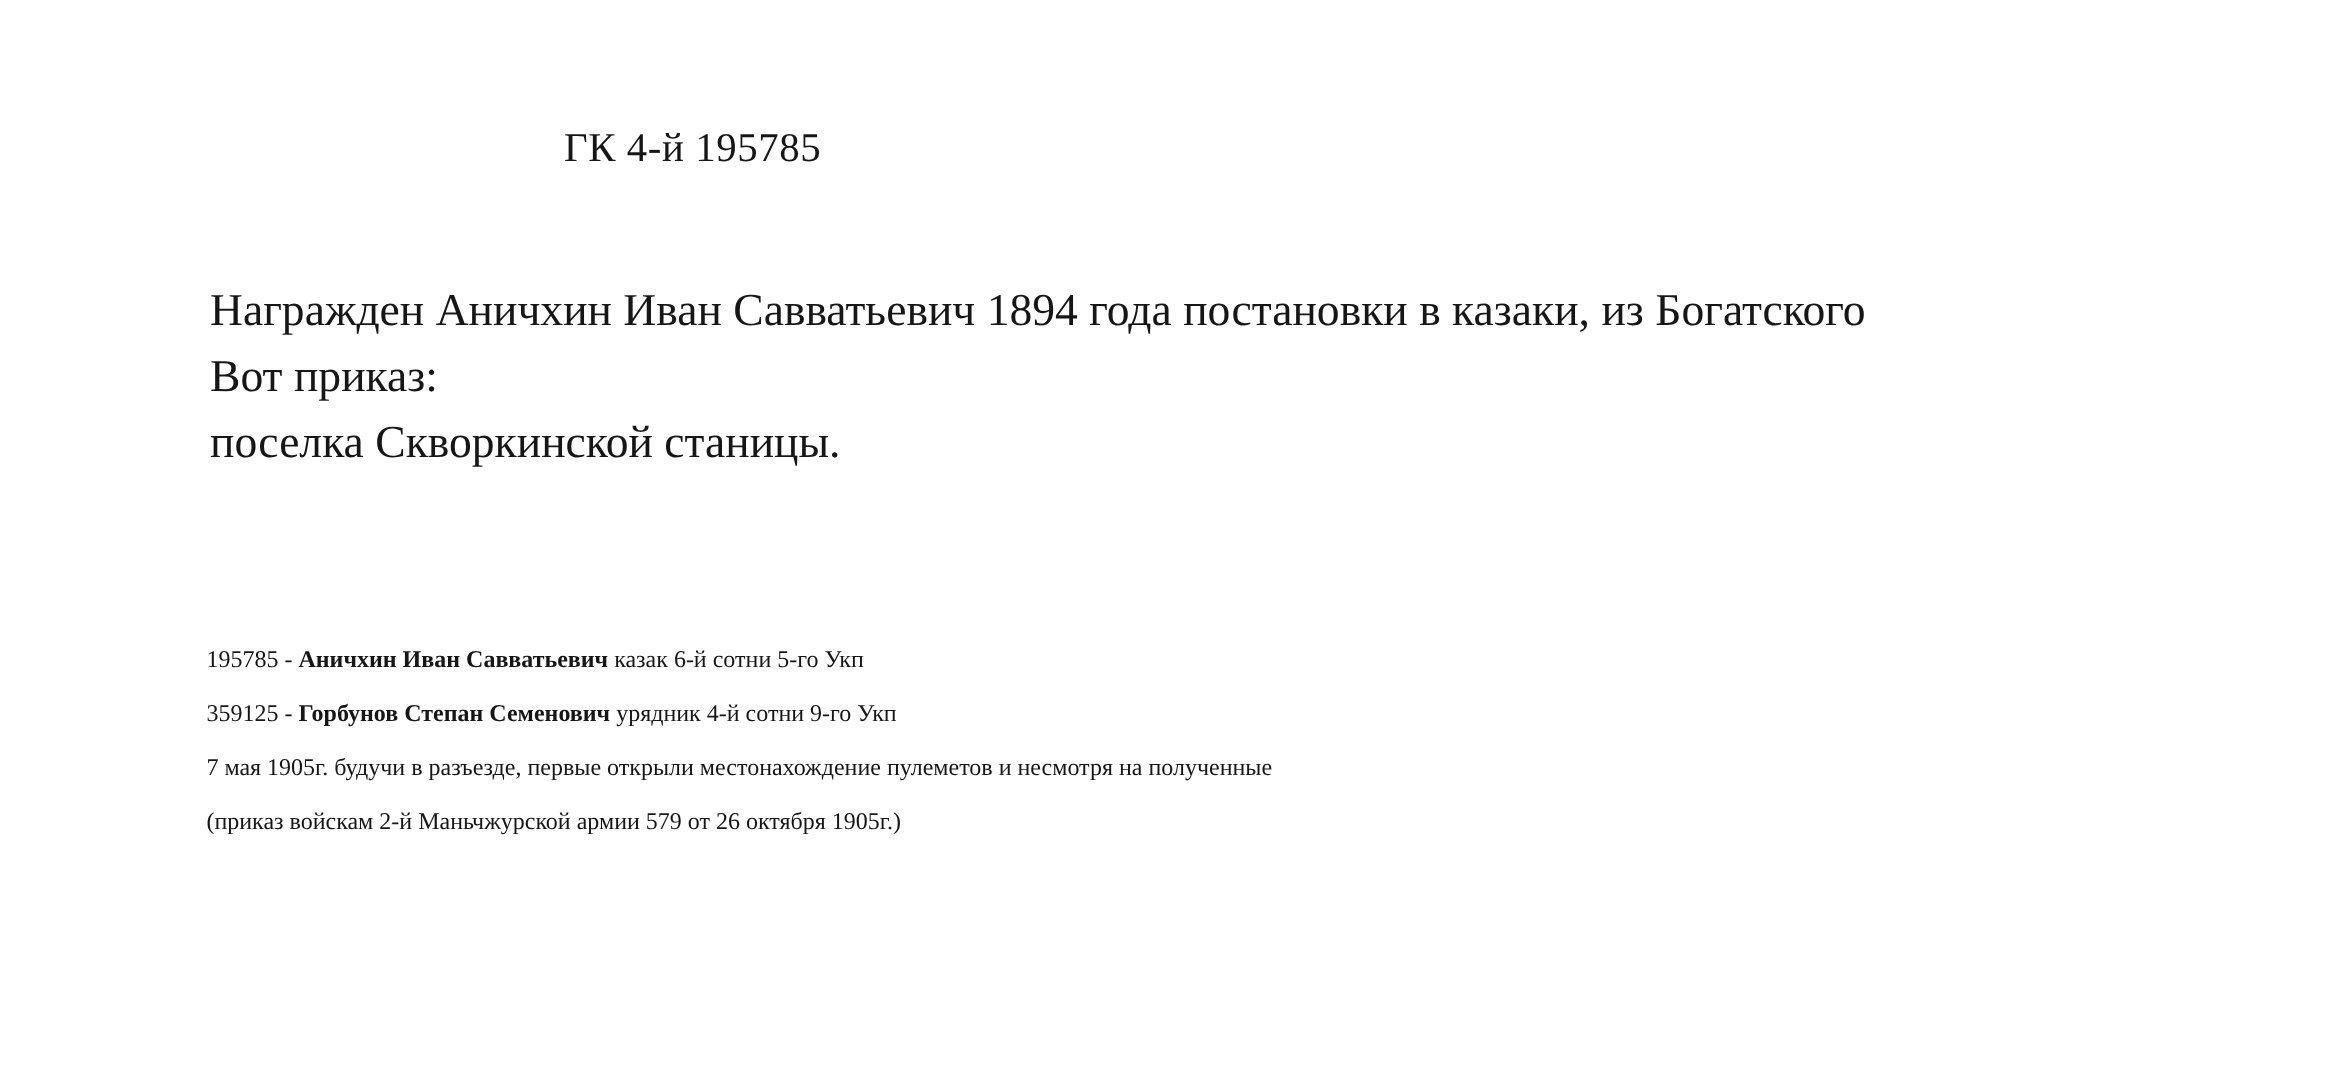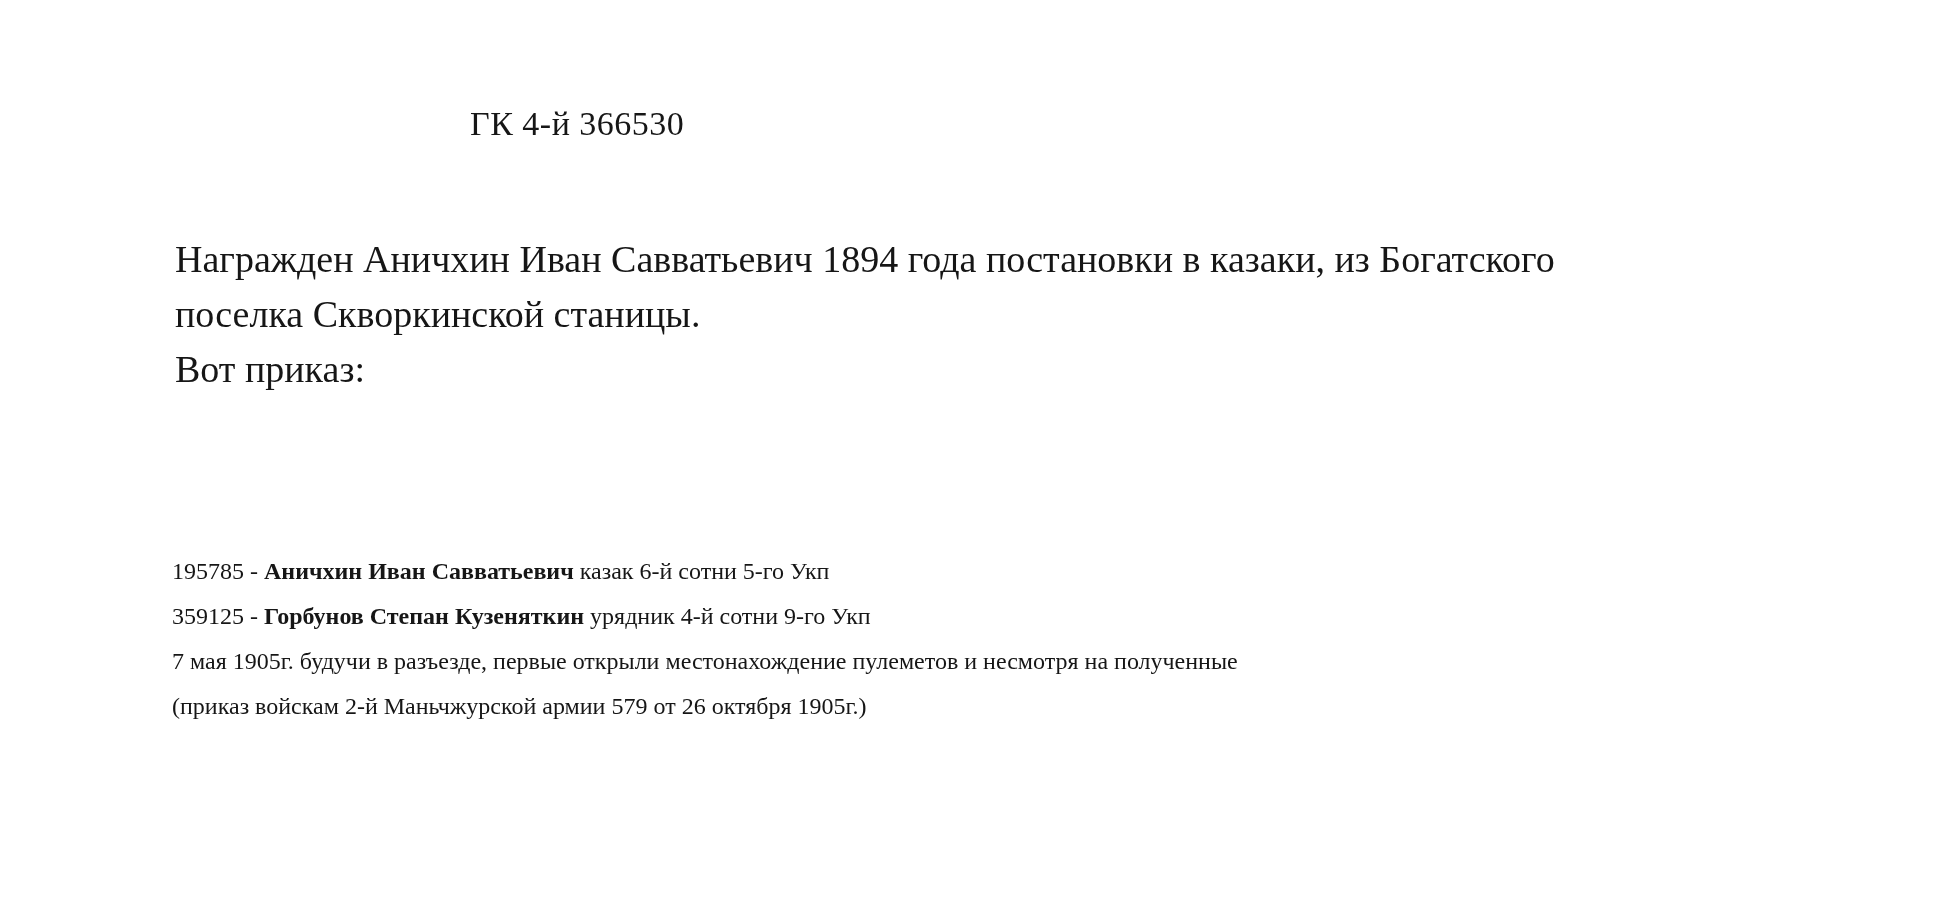--- a/index.html
+++ b/index.html
@@ -35,41 +35,41 @@
     position: absolute;
     left: 175px;
     top: 232px;
     font-size: 38px;
     line-height: 55px;
     white-space: nowrap;
   }
   .list-block {
     position: absolute;
     left: 172px;
-    top: 549px;
-    font-size: 24px;
+    top: 528px;
+    font-size: 20px;
     line-height: 45px;
     white-space: nowrap;
   }
   .bold { font-weight: bold; }
   .line { white-space: nowrap; }
 </style>
 </head>
 <body>
 
 <div class="page">
 
-  <div class="doc-heading line">ГК 4-й 366530</div>
+  <div class="doc-heading line">ГК 4-й 195785</div>
 
   <div class="intro-block">
     <div class="line">Награжден Аничхин Иван Савватьевич 1894 года постановки в казаки, из Богатского</div>
+    <div class="line">Вот приказ:</div>
     <div class="line">поселка Скворкинской станицы.</div>
-    <div class="line">Вот приказ:</div>
   </div>
 
   <div class="list-block">
     <div class="line"><span>195785 - </span><span class="bold">Аничхин Иван Савватьевич</span><span> казак 6-й сотни 5-го Укп</span></div>
-    <div class="line"><span>359125 - </span><span class="bold">Горбунов Степан Кузеняткин</span><span> урядник 4-й сотни 9-го Укп</span></div>
+    <div class="line"><span>359125 - </span><span class="bold">Горбунов Степан Семенович</span><span> урядник 4-й сотни 9-го Укп</span></div>
     <div class="line">7 мая 1905г. будучи в разъезде, первые открыли местонахождение пулеметов и несмотря на полученные</div>
     <div class="line">(приказ войскам 2-й Маньчжурской армии 579 от 26 октября 1905г.)</div>
   </div>
 
 </div>
 
 </body></html>

